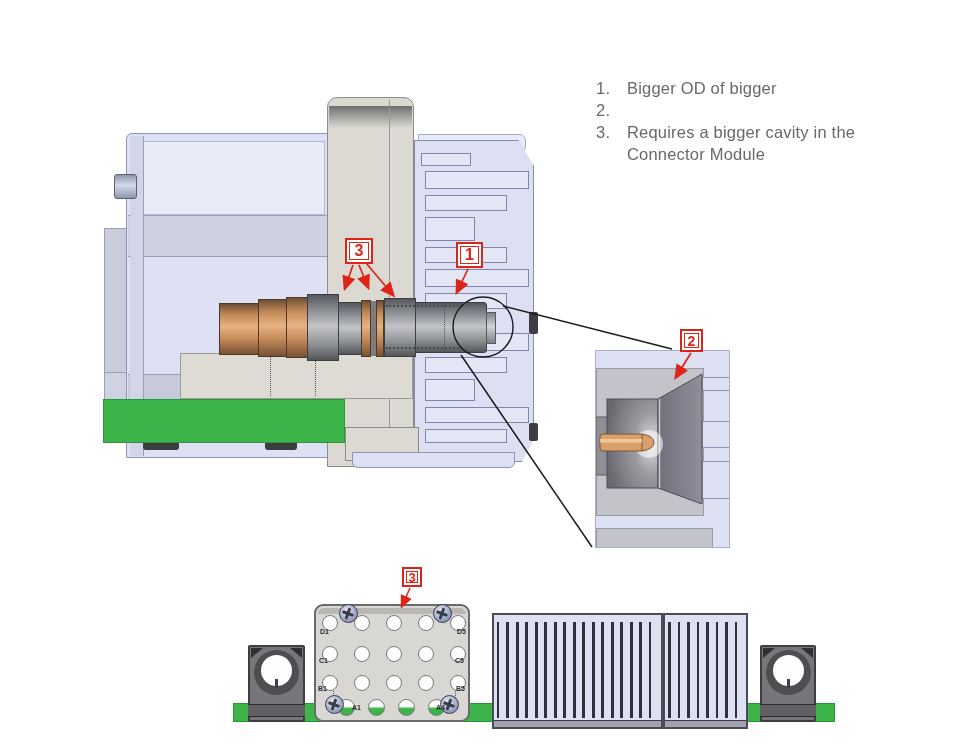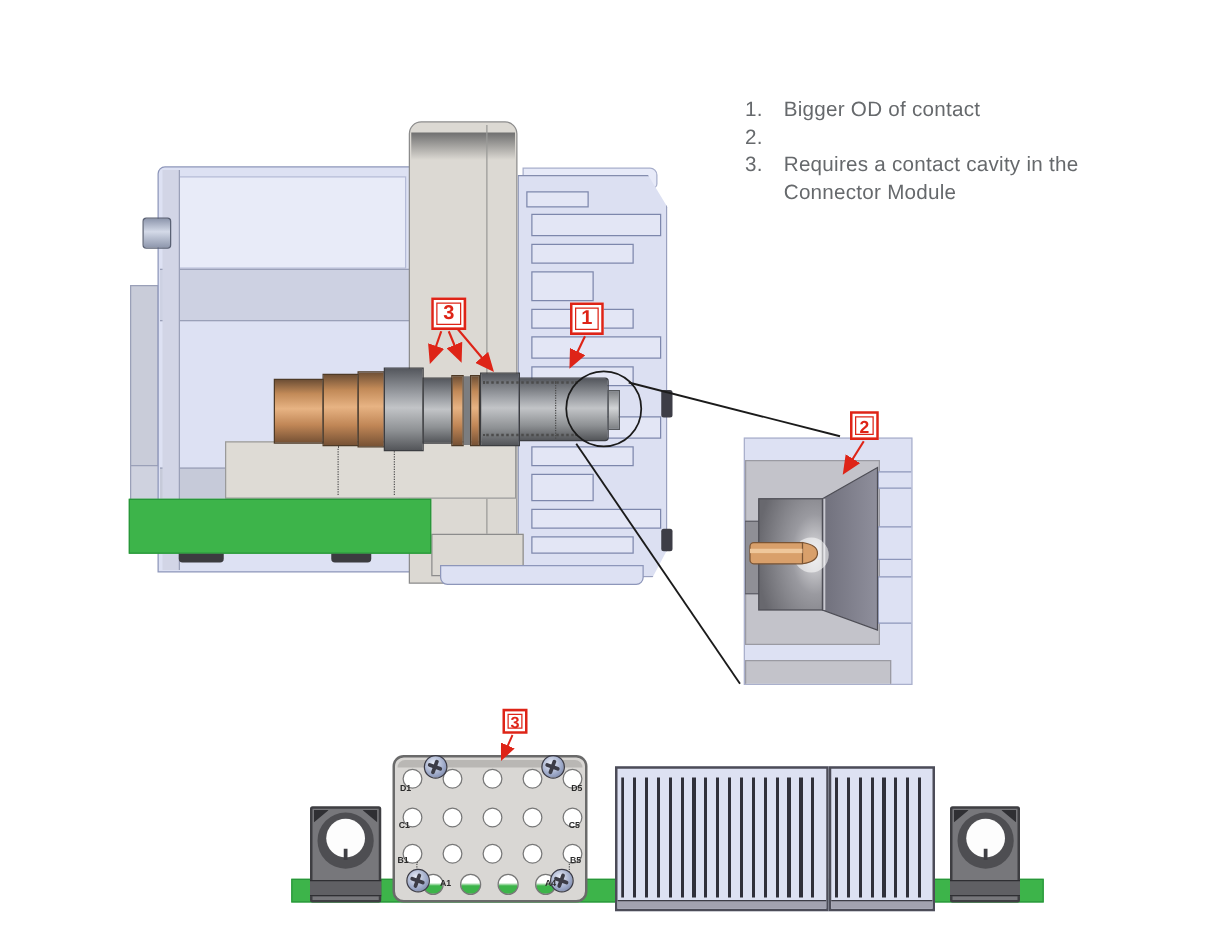--- a/index.html
+++ b/index.html
@@ -43,28 +43,28 @@
   .plate-label{position:absolute;font-size:7px;font-weight:bold;color:#2b2b2b;line-height:7px;}
 
   svg.overlay{position:absolute;left:0;top:0;z-index:40;pointer-events:none;}
 </style>
 </head>
 <body>
 
 <div class="abs notes">
   <div class="note-row">
     <span class="note-num">1.</span>
-    <span class="note-text">Bigger OD of contact</span>
+    <span class="note-text">Bigger OD of bigger</span>
   </div>
   <div class="note-row">
     <span class="note-num">2.</span>
   </div>
   <div class="note-row">
     <span class="note-num">3.</span>
-    <span class="note-text">Requires a contact cavity in the Connector Module</span>
+    <span class="note-text">Requires a bigger cavity in the Connector Module</span>
   </div>
 </div>
 
 <div class="abs" style="left:0;top:0;width:964px;height:560px;">
 
   <div class="abs" style="left:104px;top:228px;width:23px;height:212px;background:#c9ccd9;border:1px solid #9aa0b8;"></div>
 
   <div class="abs" style="left:104px;top:372px;width:80px;height:68px;background:#cfd2df;border:1px solid #9aa0b8;"></div>
 
   <div class="abs lav" style="left:126px;top:133px;width:206px;height:325px;border-radius:6px 2px 0 0;"></div>

